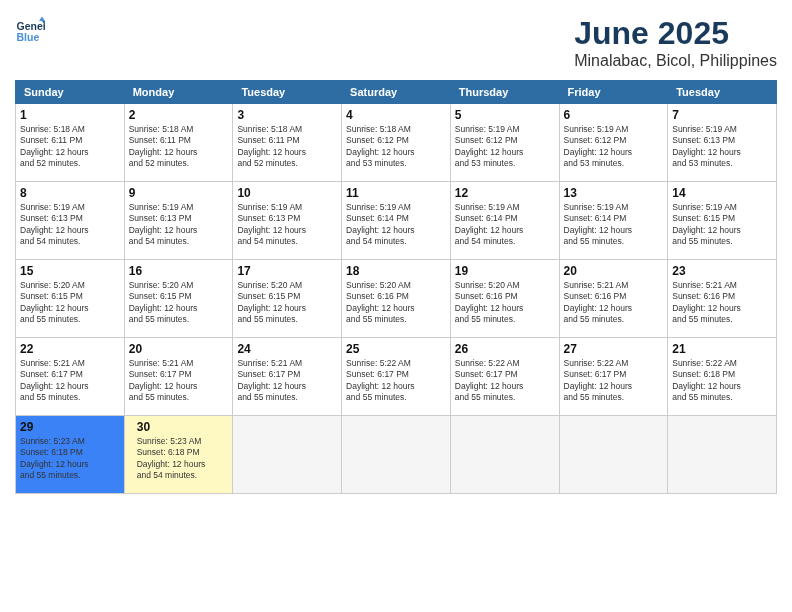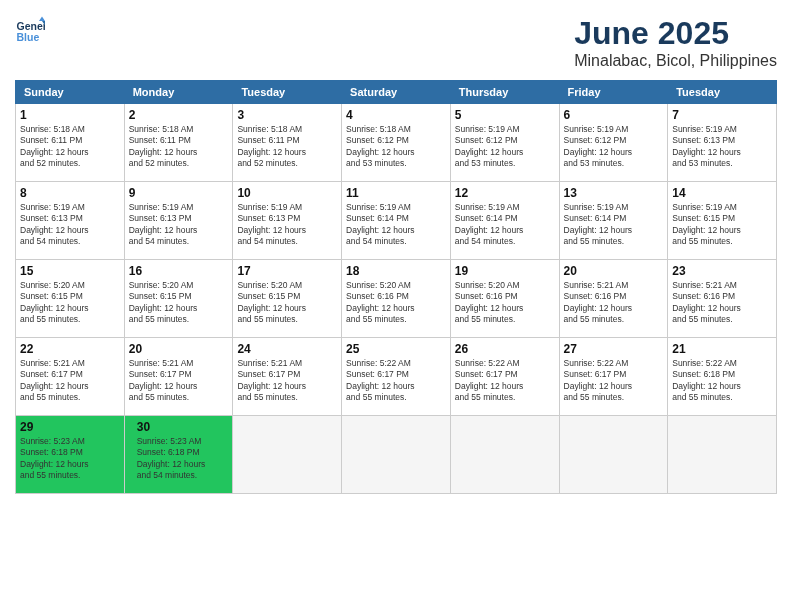--- a/index.html
+++ b/index.html
@@ -315,28 +315,28 @@
           </td>
           <td>
             <span class="day-number">21</span>
             <div class="day-info" style="white-space: pre-line;">Sunrise: 5:22 AM
 Sunset: 6:18 PM
 Daylight: 12 hours
 and 55 minutes.</div>
           </td>
         </tr>
         <tr>
-          <td style="background: #22c55e;">
+          <td style="background: #3b82f6;">
             <span class="day-number">29</span>
             <div class="day-info" style="white-space: pre-line;">Sunrise: 5:23 AM
 Sunset: 6:18 PM
 Daylight: 12 hours
 and 55 minutes.</div>
           </td>
-          <td style="background: #22c55e; padding-left: 12px;">
+          <td style="background: #fef9c3; padding-left: 12px;">
             <span class="day-number">30</span>
             <div class="day-info" style="white-space: pre-line;">Sunrise: 5:23 AM
 Sunset: 6:18 PM
 Daylight: 12 hours
 and 54 minutes.</div>
           </td>
           <td class="empty-cell" style="background: rgb(245, 245, 245);"></td>
           <td class="empty-cell" style="background: rgb(245, 245, 245);"></td>
           <td class="empty-cell" style="background: rgb(245, 245, 245);"></td>
           <td class="empty-cell" style="background: rgb(245, 245, 245);"></td>

